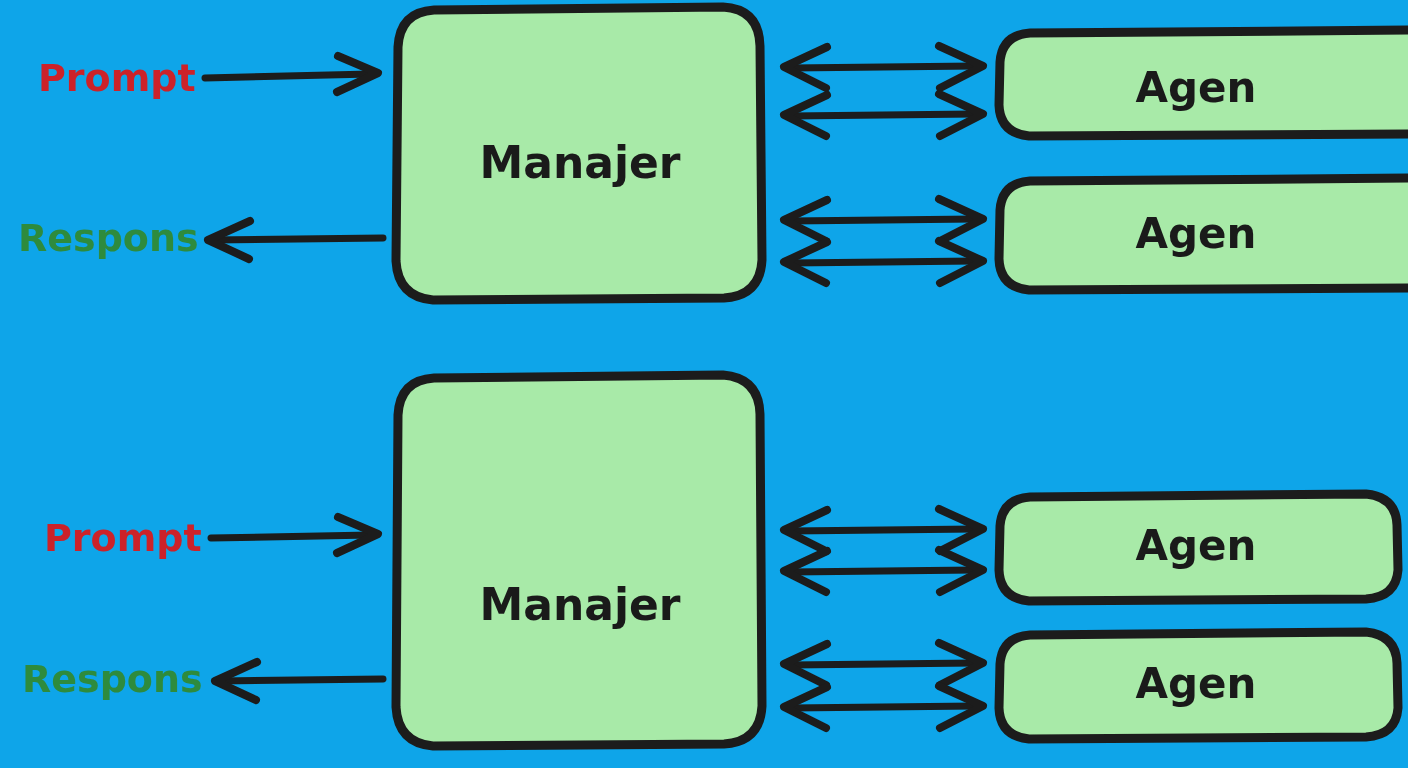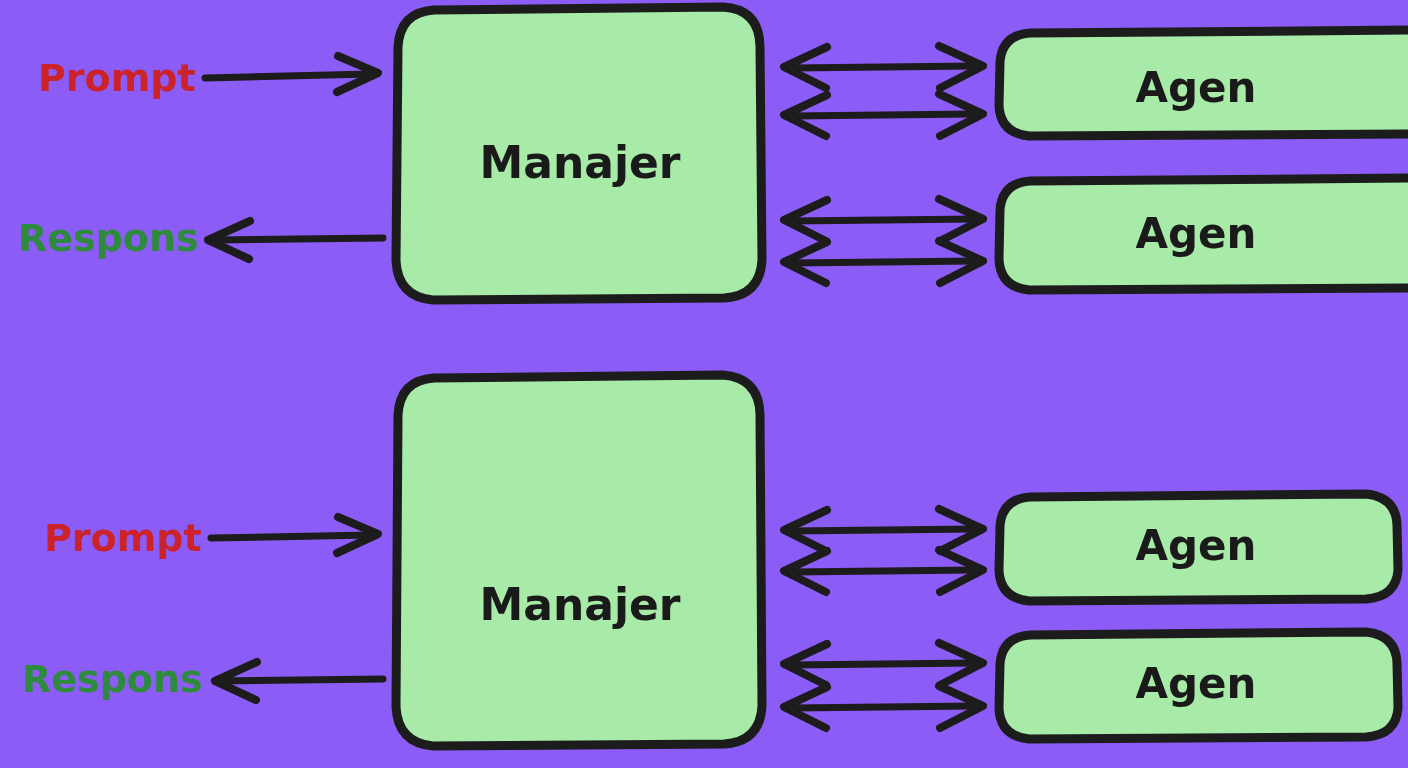--- a/index.html
+++ b/index.html
@@ -11,21 +11,21 @@
   body {
     width: 1408px;
     height: 768px;
     overflow: hidden;
     font-family: "DejaVu Sans", sans-serif;
   }
   #stage {
     position: relative;
     width: 1408px;
     height: 768px;
-    background: #8b5cf6;
+    background: #0ea5e9;
   }
   #stage svg.layer {
     position: absolute;
     top: 0;
     left: 0;
     width: 1408px;
     height: 768px;
   }
   .node-label {
     font-family: "DejaVu Sans", sans-serif;

